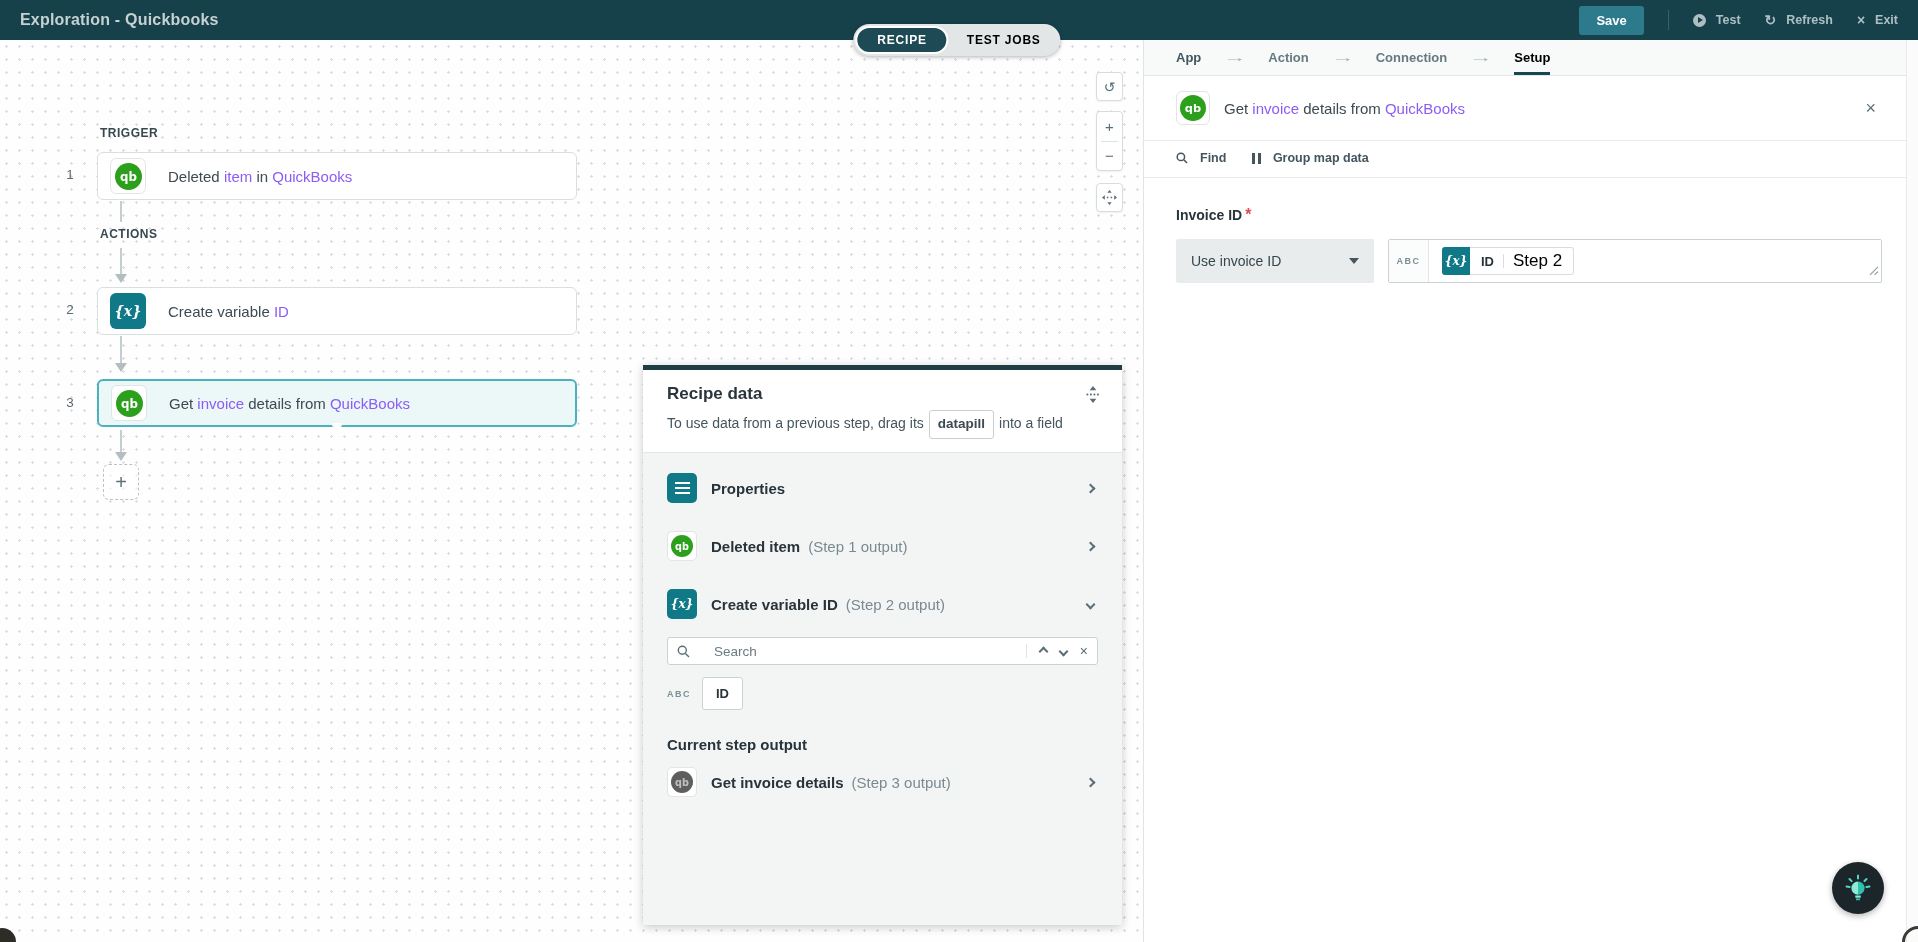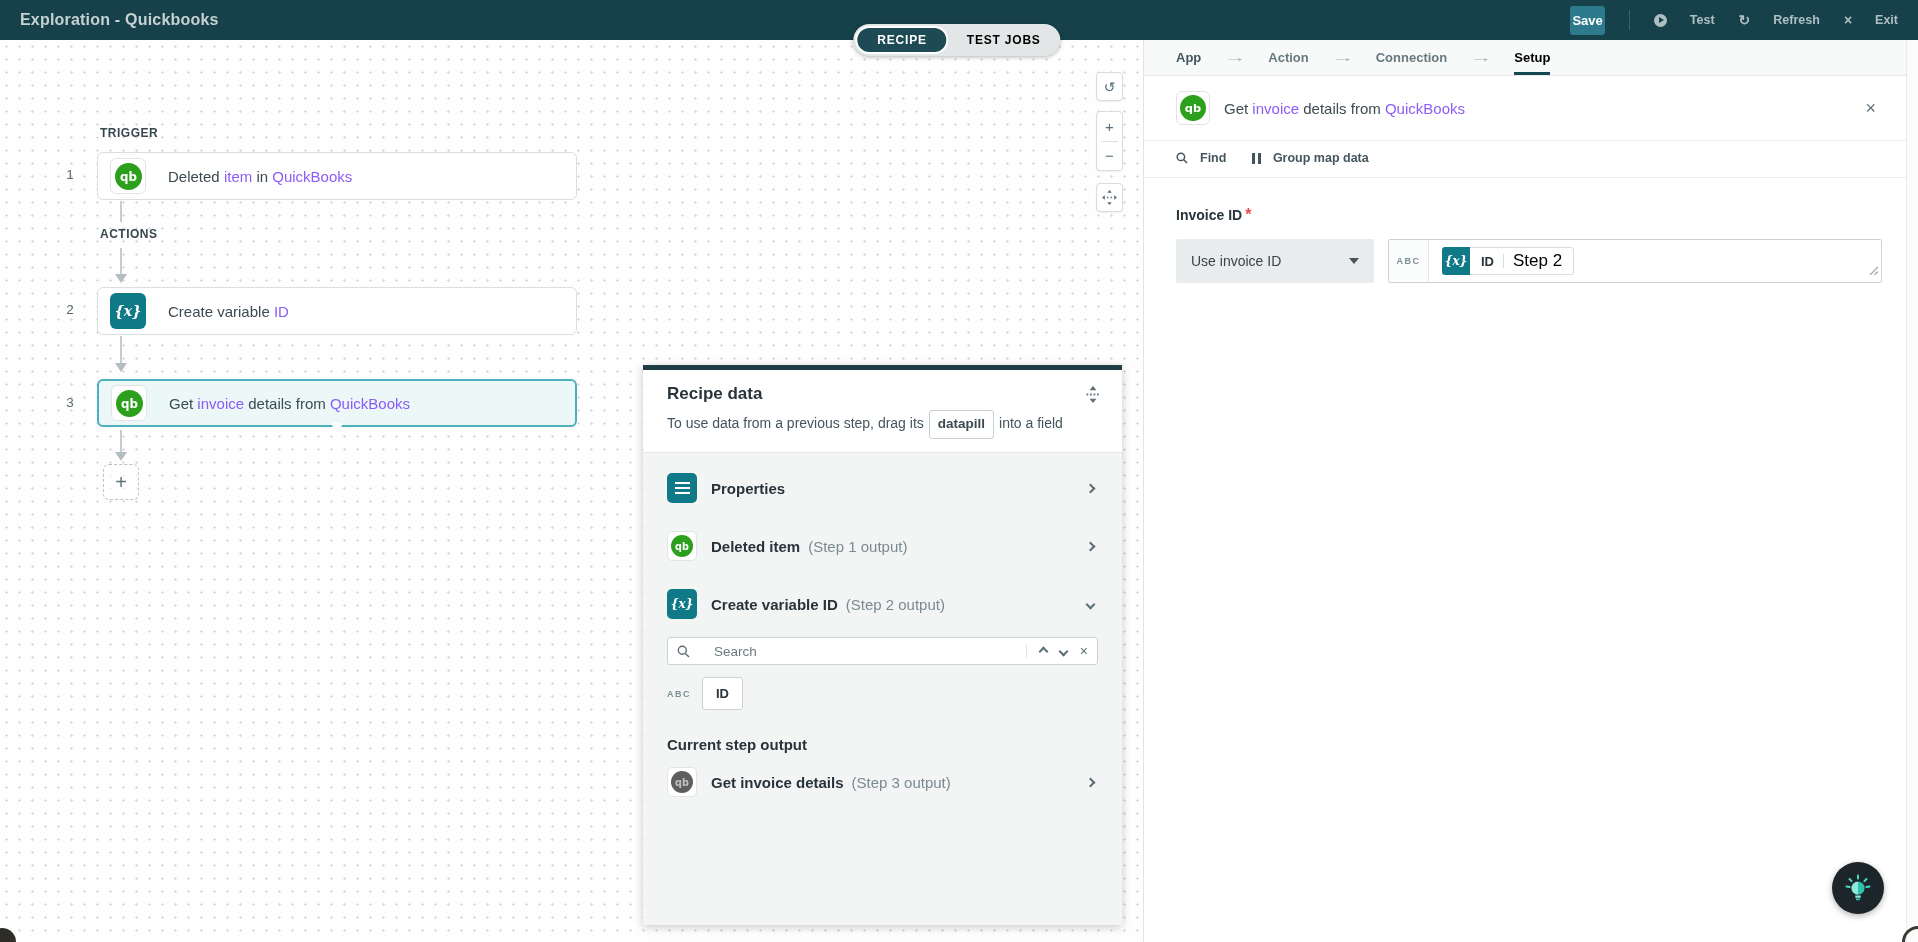--- a/index.html
+++ b/index.html
@@ -4,24 +4,24 @@
 <style>
   * { margin:0; padding:0; box-sizing:border-box; }
   html,body { width:1918px; height:942px; overflow:hidden; }
   body { font-family:"Liberation Sans", sans-serif; background:#fff; position:relative; }
 
   
   .topbar { position:absolute; left:0; top:0; width:1918px; height:40px; background:#16414b;
             display:flex; align-items:center; padding:0 20px; z-index:20; }
   .topbar-title { color:#c6d1d3; font-weight:bold; font-size:16px; letter-spacing:.2px; }
   .topbar-right { margin-left:auto; display:flex; align-items:center; gap:24px; }
-  .save-btn { background:#2c7a8c; color:#fff; border:none; border-radius:3px; padding:7px 2px;
+  .save-btn { background:#2c7a8c; color:#fff; border:none; border-radius:3px; padding:7px 17px;
               font-size:13px; font-weight:bold; font-family:inherit; cursor:pointer; }
   .tb-divider { width:1px; height:20px; background:#39606a; }
-  .tb-action { display:flex; align-items:center; gap:23px; color:#aebfc3; font-size:12.5px;
+  .tb-action { display:flex; align-items:center; gap:10px; color:#aebfc3; font-size:12.5px;
                font-weight:bold; cursor:pointer; }
   .play-ic { width:13px; height:13px; border-radius:50%; background:#aebfc3; position:relative; }
   .play-ic::after { content:""; position:absolute; left:5px; top:3.5px;
                     border-left:5px solid #16414b; border-top:3.5px solid transparent; border-bottom:3.5px solid transparent; }
   .glyph-ic { font-size:14px; line-height:1; color:#aebfc3; }
 
   
   .mode-pill { position:absolute; left:957px; top:24px; transform:translateX(-50%); z-index:25;
                background:#e2e6e7; border-radius:17px; padding:2px; display:flex; align-items:center;
                box-shadow:0 1px 4px rgba(0,0,0,.3); }

